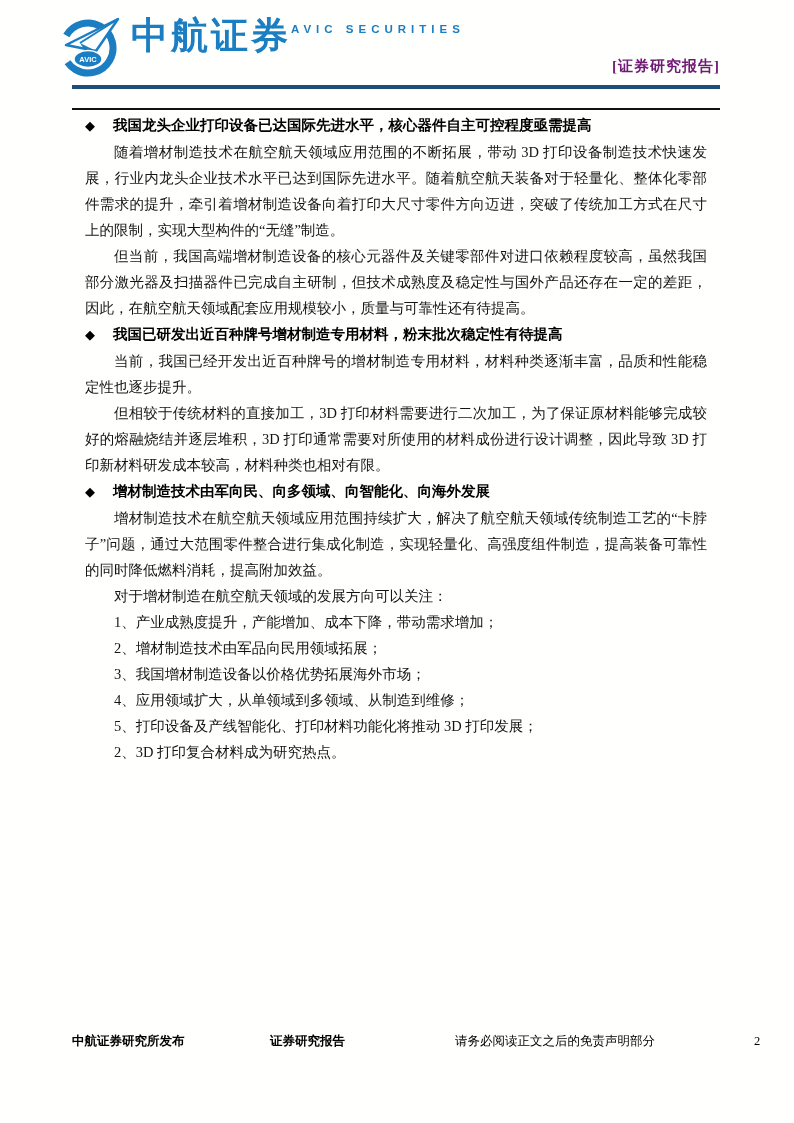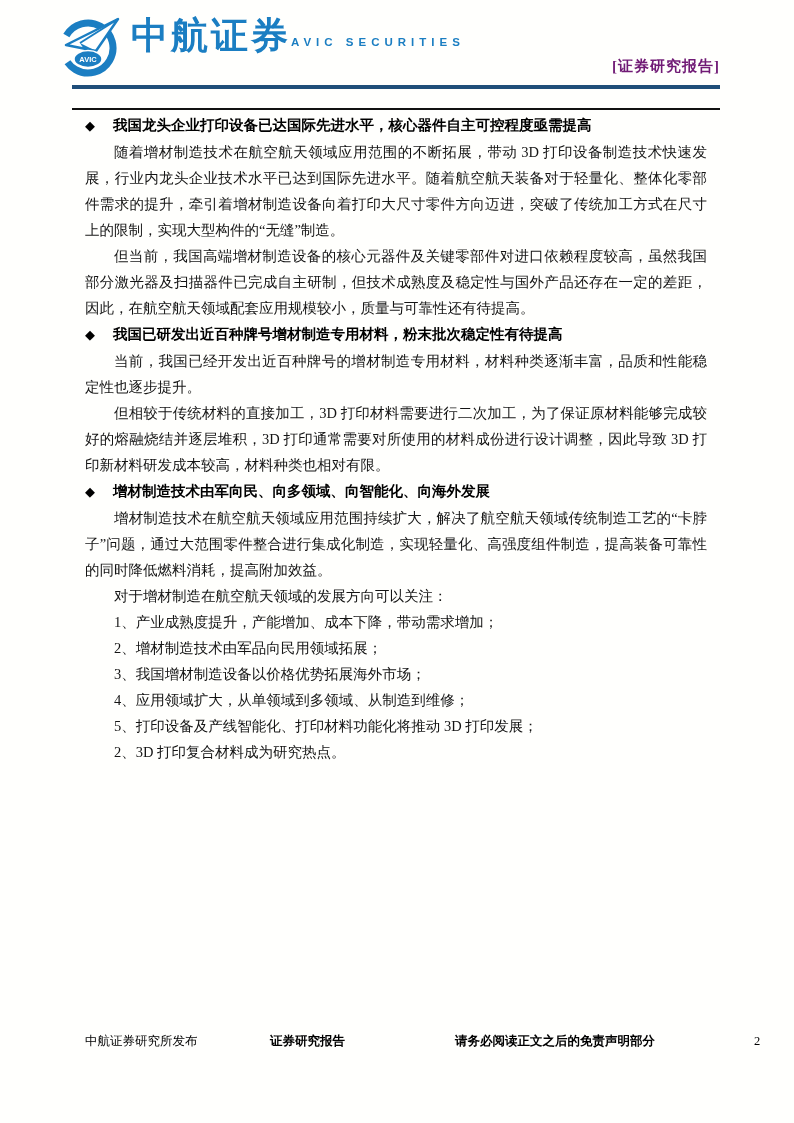--- a/index.html
+++ b/index.html
@@ -20,21 +20,21 @@
   .logo-svg { width:64px; height:62px; flex:0 0 auto; }
   .brand-text { margin-left:10px; display:flex; }
   .brand-cn {
     font-family:"Liberation Sans","DejaVu Sans",sans-serif;
     font-weight:bold; font-size:37px; line-height:40px;
     color:#1b7ec2; letter-spacing:3px; white-space:nowrap;
   }
   .brand-en {
     font-family:"Liberation Sans","DejaVu Sans",sans-serif;
     font-weight:bold; font-size:11.5px; color:#1b7ec2;
-    letter-spacing:5px; margin-top:20px; white-space:nowrap;
+    letter-spacing:5px; margin-top:7px; white-space:nowrap;
   }
   .report-tag {
     position:absolute; right:0; bottom:6px;
     font-weight:bold; font-size:15px; color:#701a75;
     letter-spacing:1px;
   }
 
   
   .rule-blue  { position:absolute; top:85px;  left:72px; width:648px; height:4px; background:#1f4e79; }
   .rule-black { position:absolute; top:108px; left:72px; width:648px; height:2px; background:#111; }
@@ -54,23 +54,23 @@
     color:#000;
   }
   .diamond { display:inline-block; width:28px; text-indent:0; font-size:13px; }
   .list-item { text-indent:2em; text-align:left; }
 
   
   .footer {
     position:absolute; top:1028px; left:72px; right:20px; height:26px;
     font-size:12.5px; line-height:26px; color:#000;
   }
-  .footer .f-left   { position:absolute; left:13px;  font-weight:normal; }
+  .footer .f-left   { position:absolute; left:0;  font-weight:bold; }
   .footer .f-center { position:absolute; left:198px; font-weight:bold;text-align:right; }
-  .footer .f-right  { position:absolute; left:383px; font-weight:bold; }
+  .footer .f-right  { position:absolute; left:383px; font-weight:normal; }
   .footer .f-page   { position:absolute; left:682px; font-weight:normal; }
 </style>
 </head>
 <body>
 
 <div class="page">
 
   <div class="header">
     <div class="brand">
       <svg class="logo-svg" viewBox="0 0 64 62">

